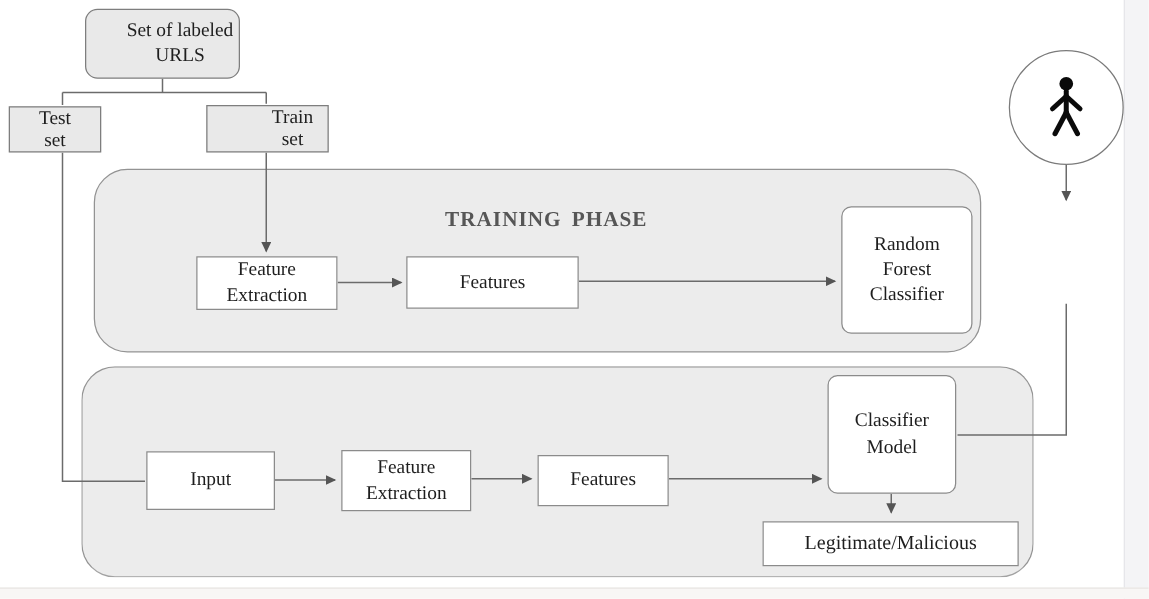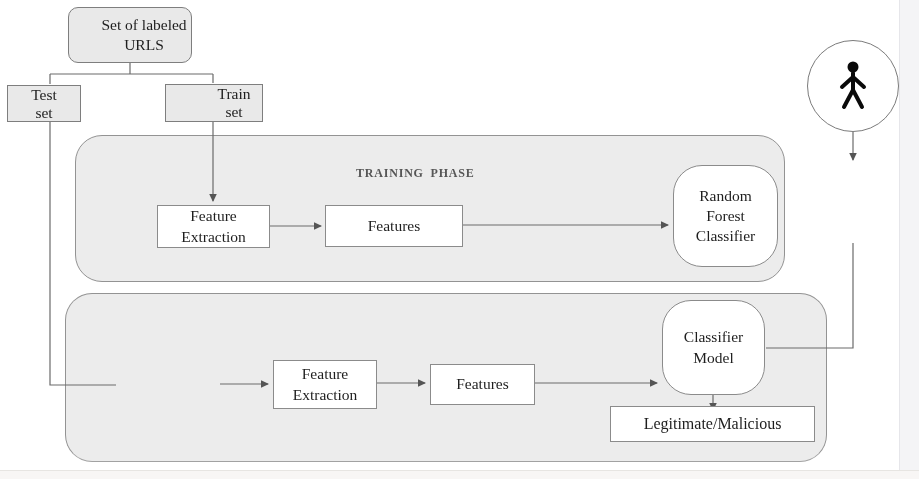--- a/index.html
+++ b/index.html
@@ -29,21 +29,21 @@
     background: #ececec;
     border: 1px solid #939393;
     border-radius: 27px;
     box-sizing: border-box;
     z-index: 1;
   }
   .phase-container.testing { border-bottom-color: #a2a2a2; }
   .phase-label {
     position: absolute;
     font-weight: bold;
-    font-size: 12px;
+    font-size: 17px;
     color: #565656;
     letter-spacing: 0.8px;
     word-spacing: 3px;
     z-index: 3;
     white-space: nowrap;
     text-align: center;
   }
   svg.connectors {
     position: absolute; top: 0; left: 0;
     z-index: 2;
@@ -55,21 +55,21 @@
     font-size: 15.5px;
     line-height: 1.3;
     color: #1e1e1e;
     white-space: pre-line;
     box-sizing: border-box;
     z-index: 3;
   }
   .node.gray  { background: #e9e9e9; border: 1px solid #7e7e7e; }
   .node.white { background: #ffffff; border: 1px solid #8b8b8b; }
   .node.round-sm { border-radius: 10px; padding-left: 28px; }
-  .node.round-lg { border-radius: 29px; }
+  .node.round-lg { border-radius: 8px; }
   .person-circle {
     position: absolute;
     left: 807px; top: 40px; width: 92px; height: 92px;
     border: 1px solid #7b7b7b; border-radius: 50%;
     background: #ffffff;
     box-sizing: border-box;
     display: flex; align-items: center; justify-content: center;
     z-index: 3;
   }
 </style>
@@ -138,20 +138,21 @@
       <g stroke="#0a0a0a" stroke-width="4" stroke-linecap="round" fill="none">
         <path d="M22,15 L22,32"></path>
         <path d="M22,19 L11,29"></path>
         <path d="M22,19 L33,29"></path>
         <path d="M22,32 L13,49"></path>
         <path d="M22,32 L31,49"></path>
       </g>
     </svg>
   </div>
 
+  <div class="node white" style="left:117px; top:361px; width:103px; height:47px;">Input</div>
   <div class="node white" style="left:273px; top:360px; width:104px; height:49px;">Feature
 Extraction</div>
   <div class="node white" style="left:430px; top:364px; width:105px; height:41px;">Features</div>
   <div class="node white round-lg" style="left:662px; top:300px; width:103px; height:95px;">Classifier
 Model</div>
-  <div class="node white" style="left:610px; top:406px; width:205px; height:36px; font-size:16px;">Legitimate/Malicious</div>
+  <div class="node white" style="left:610px; top:417px; width:205px; height:36px; font-size:16px;">Legitimate/Malicious</div>
 
 </div>
 
 </body></html>

